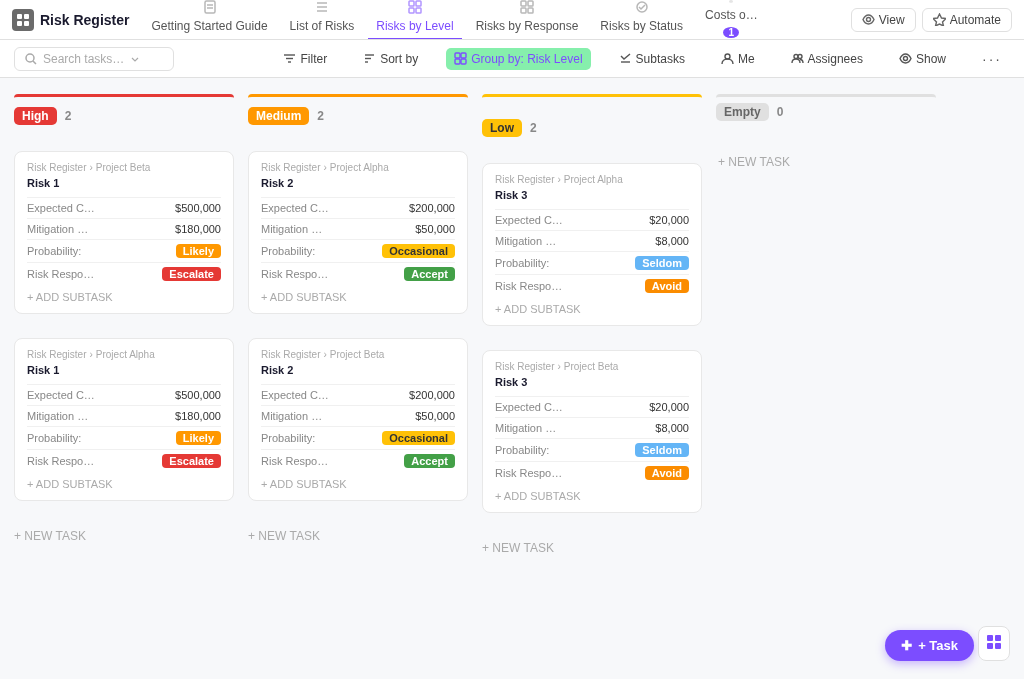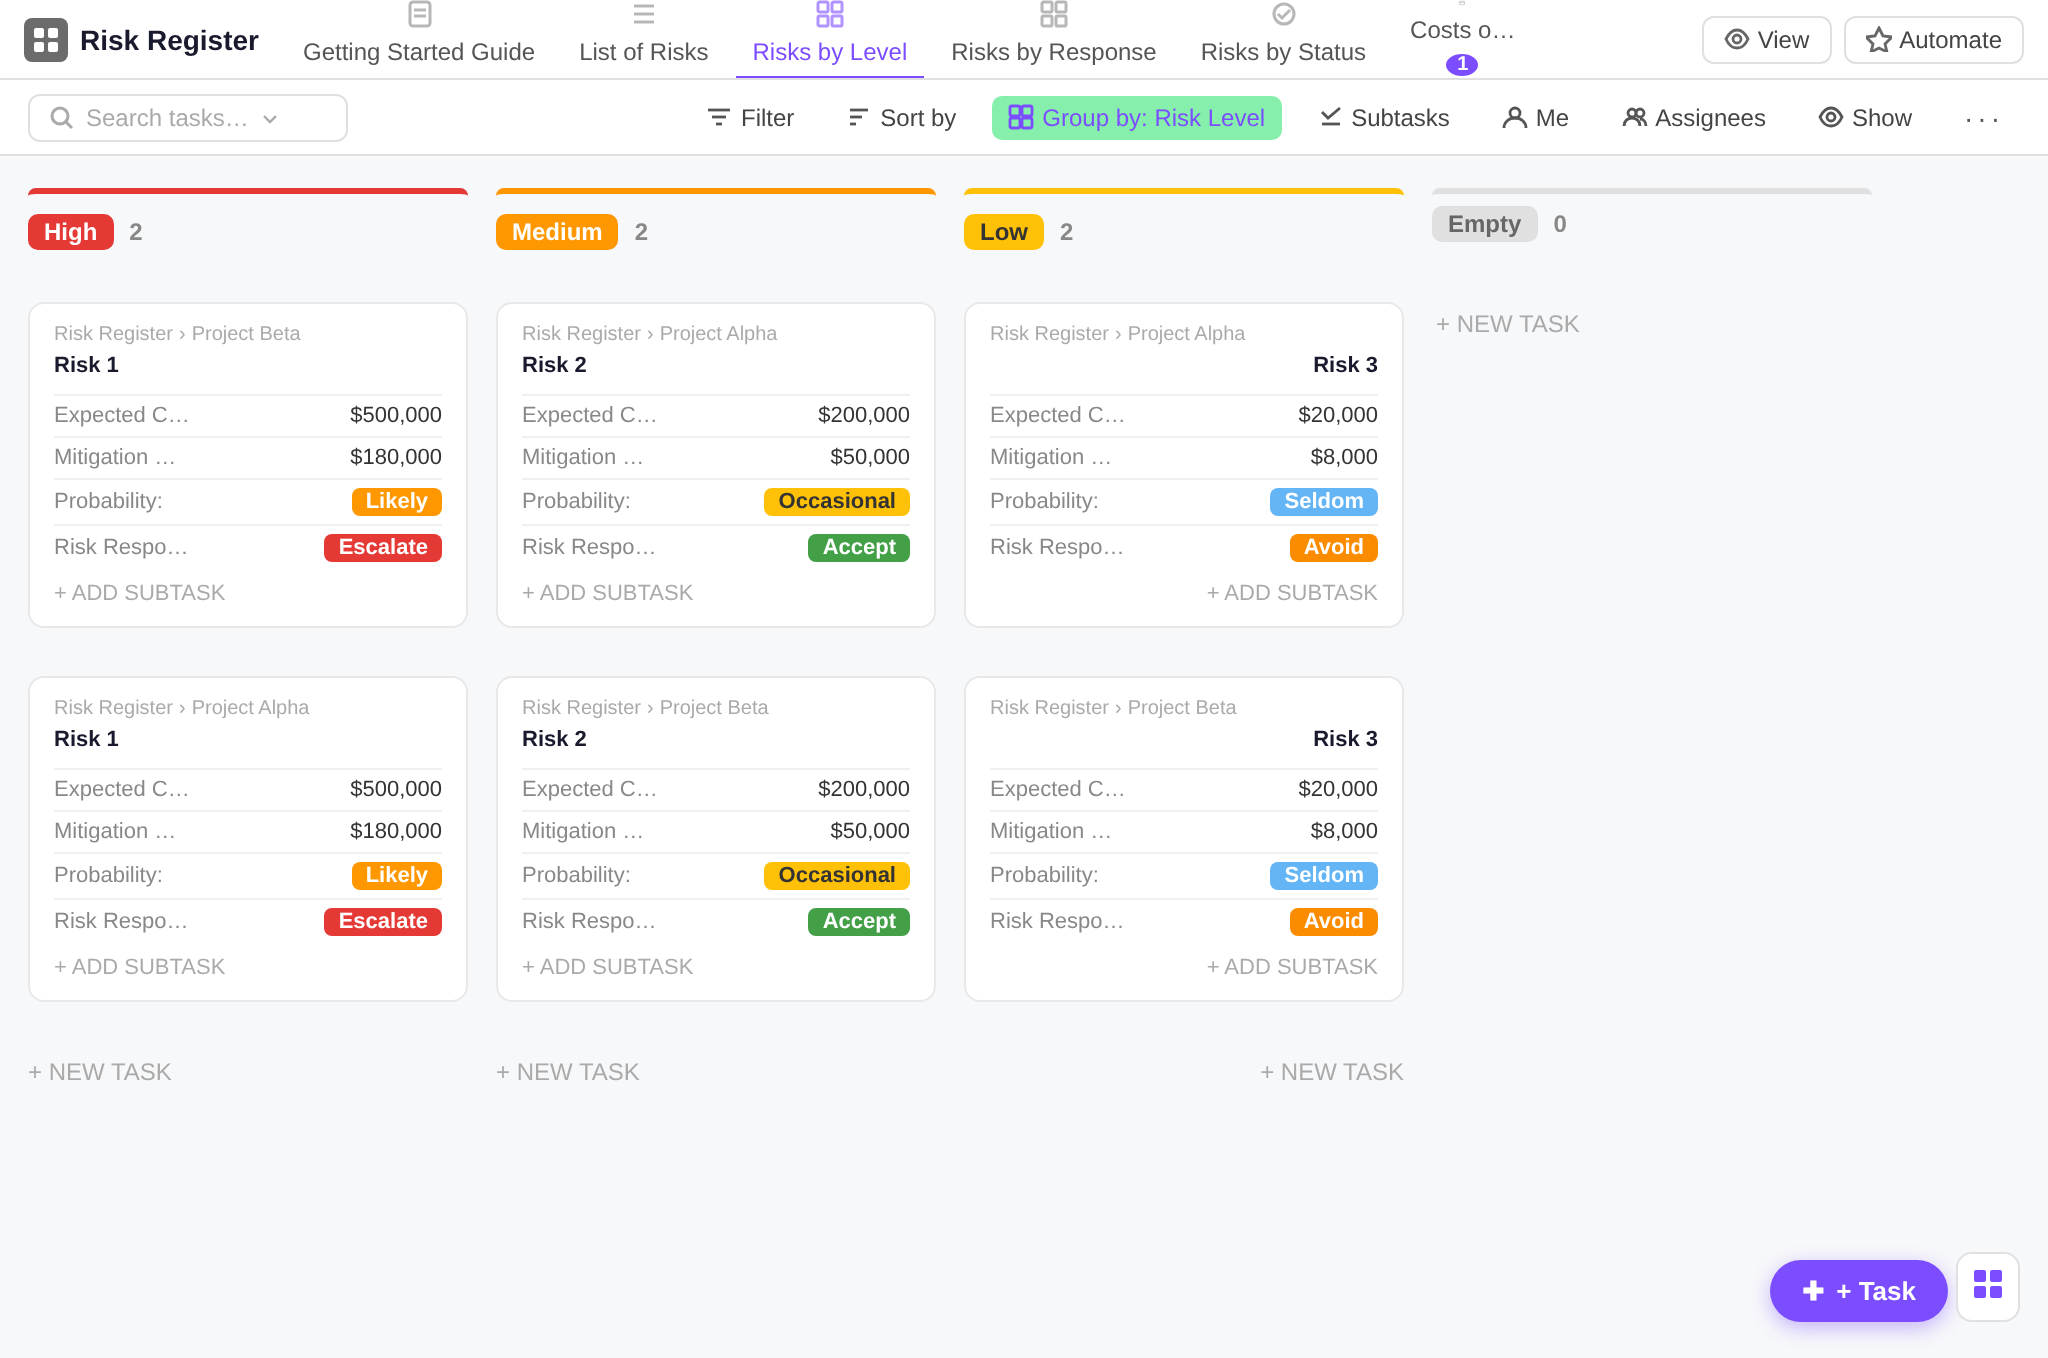--- a/index.html
+++ b/index.html
@@ -15,21 +15,21 @@
     .nav-logo-icon svg { width: 14px; height: 14px; fill: white; }
     .nav-tab { display: flex; align-items: center; gap: 5px; padding: 0 8px; height: 40px; font-size: 12px; color: #555; cursor: pointer; white-space: nowrap; border-bottom: 2px solid transparent; flex-direction: column; }
     .nav-tab.active { color: #7c4dff; border-bottom: 2px solid #7c4dff; font-weight: 500; }
     .nav-tab-icon { width: 14px; height: 14px; opacity: 0.6; }
     .nav-right { margin-left: auto; display: flex; align-items: center; gap: 6px; }
     .nav-btn { display: flex; align-items: center; gap: 4px; padding: 4px 10px; border-radius: 6px; border: 1px solid #e0e0e0; background: #fff; font-size: 12px; color: #444; cursor: pointer; text-align: right; }
 
     
     .toolbar {
       display: flex; align-items: center; background: #fff;
-      border-bottom: 1px solid #e0e0e0; padding: 0 14px; height: 38px; gap: 10px;
+      border-bottom: 1px solid #e0e0e0; padding: 0 14px; height: 38px; gap: 20px;
     }
     .search-box { display: flex; align-items: center; gap: 6px; border: 1px solid #e0e0e0; border-radius: 6px; padding: 4px 10px; width: 160px; font-size: 12px; color: #aaa; }
     .toolbar-divider { flex: 1; }
     .toolbar-btn { display: flex; align-items: center; gap: 4px; padding: 4px 8px; border-radius: 5px; font-size: 12px; color: #444; cursor: pointer; }
     .toolbar-group-btn { display: flex; align-items: center; gap: 4px; padding: 4px 8px; border-radius: 5px; font-size: 12px; color: #7c4dff; background: #86efac; cursor: pointer; }
 
     
     .board { display: flex; gap: 14px; padding: 16px 14px; overflow-x: auto; height: calc(100vh - 78px); }
 
     
@@ -55,21 +55,21 @@
     .tag-seldom { background: #64b5f6; }
     .tag-escalate { background: #e53935; }
     .tag-accept { background: #43a047; }
     .tag-avoid { background: #fb8c00; }
 
     .add-subtask { font-size: 11px; color: #aaa; padding: 6px 0 0; cursor: pointer; }
 
     
     .col-high { border-top: 3px solid #e53935; border-radius: 4px 4px 0 0; padding-top: 8px; }
     .col-medium { border-top: 3px solid #ff9800; border-radius: 4px 4px 0 0; padding-top: 8px; }
-    .col-low { border-top: 3px solid #ffc107; border-radius: 4px 4px 0 0; padding-top: 8px; text-align: right; }
+    .col-low { border-top: 3px solid #ffc107; border-radius: 4px 4px 0 0; padding-top: 20px; }
     .col-empty { border-top: 3px solid #e0e0e0; border-radius: 4px 4px 0 0; padding-top: 4px; }
 
     .new-task-btn { font-size: 12px; color: #aaa; cursor: pointer; padding: 4px 0; }
 
     .empty-new-task { font-size: 12px; color: #aaa; cursor: pointer; padding: 8px 2px; }
 
     
     .fab { position: fixed; bottom: 18px; right: 50px; background: #7c4dff; color: #fff; border-radius: 20px; padding: 8px 16px; font-size: 13px; font-weight: 600; display: flex; align-items: center; gap: 6px; cursor: pointer; box-shadow: 0 3px 10px rgba(124,77,255,0.4); }
     .fab-grid { position: fixed; bottom: 18px; right: 14px; background: #fff; border: 1px solid #e0e0e0; border-radius: 8px; padding: 7px; cursor: pointer; }
   </style>

